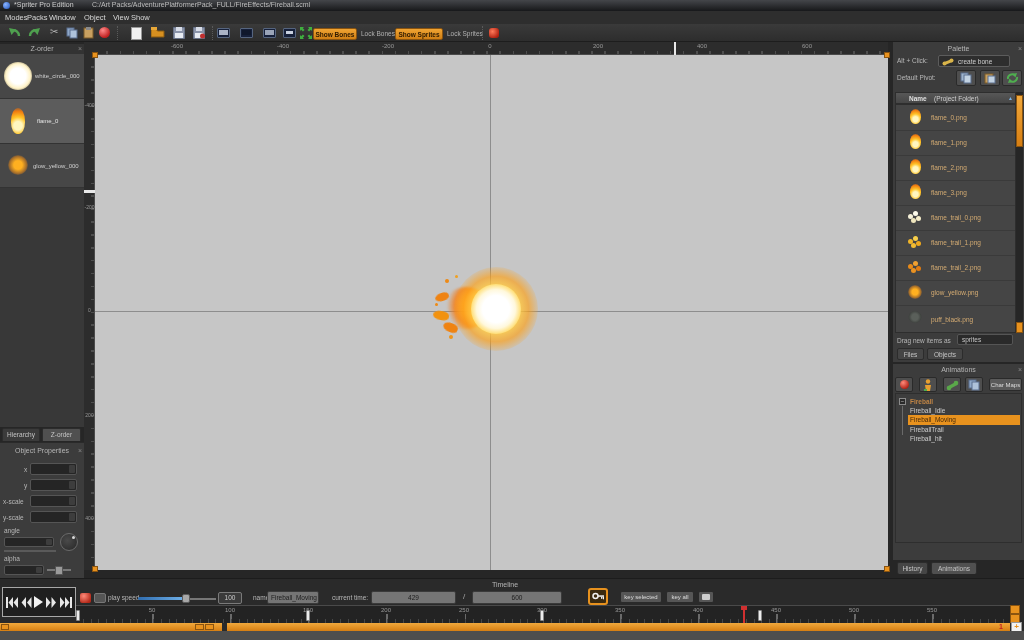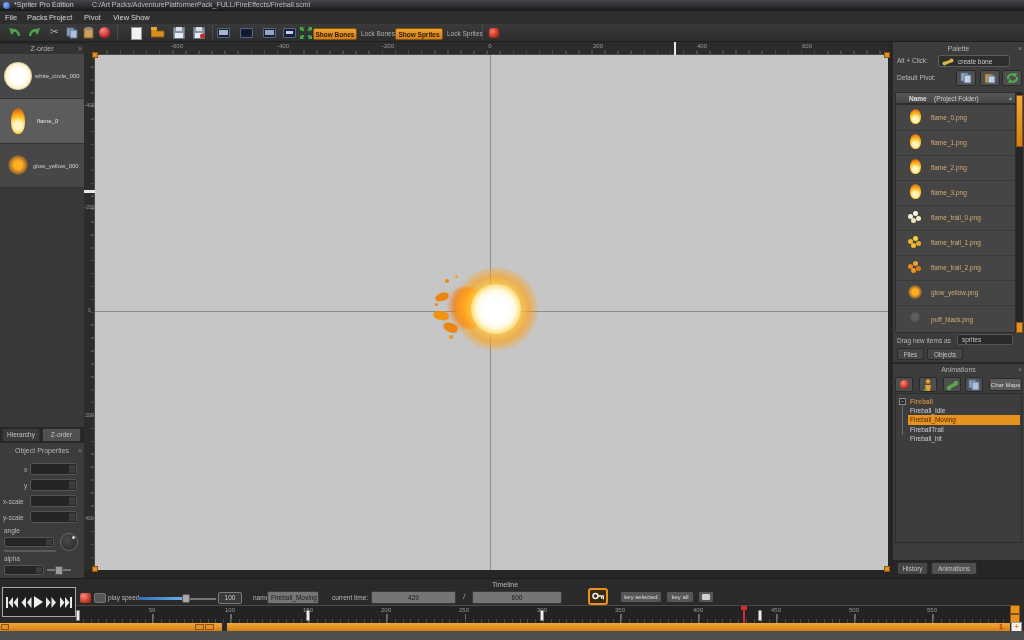--- a/index.html
+++ b/index.html
@@ -43,24 +43,24 @@
 
 <div id="app">
 
   <div class="abs" style="left:0;top:0;width:1024px;height:11px;background:linear-gradient(#44464a,#17181a);">
     <div class="abs" style="left:3px;top:2px;width:7px;height:7px;border-radius:50%;background:radial-gradient(circle at 35% 35%,#8ab4ff,#2255bb);"></div>
     <span class="abs" style="left:14px;top:1px;font-size:7px;color:#cfcfcf;">*Spriter Pro Edition</span>
     <span class="abs" style="left:92px;top:1px;font-size:7px;color:#bdbdbd;">C:/Art Packs/AdventurePlatformerPack_FULL/FireEffects/Fireball.scml</span>
   </div>
 
   <div class="abs" style="left:0;top:11px;width:1024px;height:13px;background:#2e2e2e;">
-    <span class="abs" style="left:5px;top:2px;font-size:7.5px;color:#d8d8d8;">File</span>
+    <span class="abs" style="left:5px;top:2px;font-size:7.5px;color:#d8d8d8;">Modes</span>
     <span class="abs" style="left:27px;top:2px;font-size:7.5px;color:#d8d8d8;">Packs</span>
-    <span class="abs" style="left:49px;top:2px;font-size:7.5px;color:#d8d8d8;">Project</span>
-    <span class="abs" style="left:84px;top:2px;font-size:7.5px;color:#d8d8d8;">Pivot</span>
+    <span class="abs" style="left:49px;top:2px;font-size:7.5px;color:#d8d8d8;">Window</span>
+    <span class="abs" style="left:84px;top:2px;font-size:7.5px;color:#d8d8d8;">Object</span>
     <span class="abs" style="left:113px;top:2px;font-size:7.5px;color:#d8d8d8;text-align:right;">View</span>
     <span class="abs" style="left:131px;top:2px;font-size:7.5px;color:#d8d8d8;">Show</span>
   </div>
 
   <div class="abs" style="left:0;top:24px;width:1024px;height:18px;background:linear-gradient(#3a3a3a,#2d2d2d);border-bottom:1px solid #1d1d1d;box-sizing:border-box;">
     <div class="abs" style="left:8px;top:3px;">
       <svg width="13" height="11">
           <path d="M11 9 A5.5 5.5 0 0 0 4 3.5" stroke="#4fa04f" stroke-width="2.4" fill="none"></path>
           <path d="M1 1 L8 2.5 L3.5 8 Z" fill="#4fa04f"></path>
         </svg>

